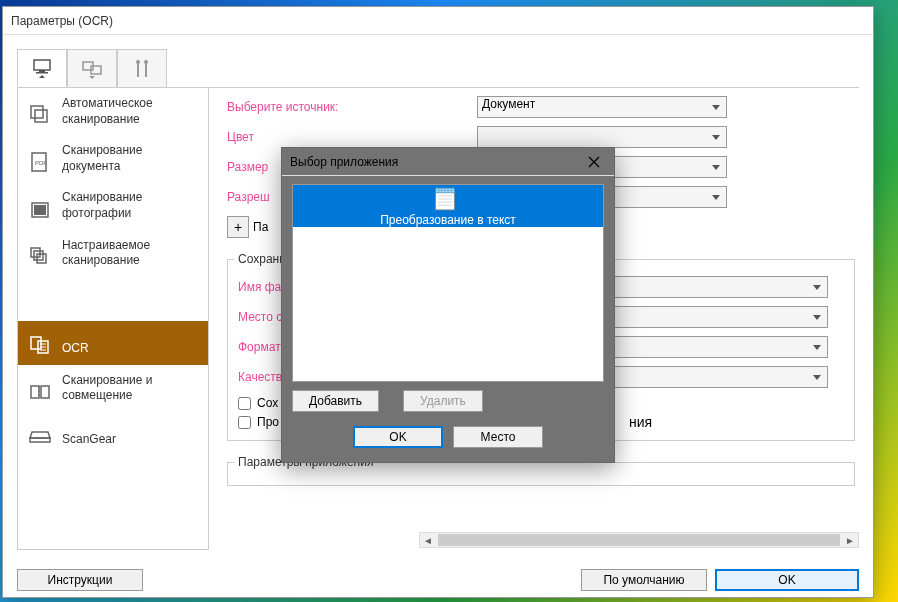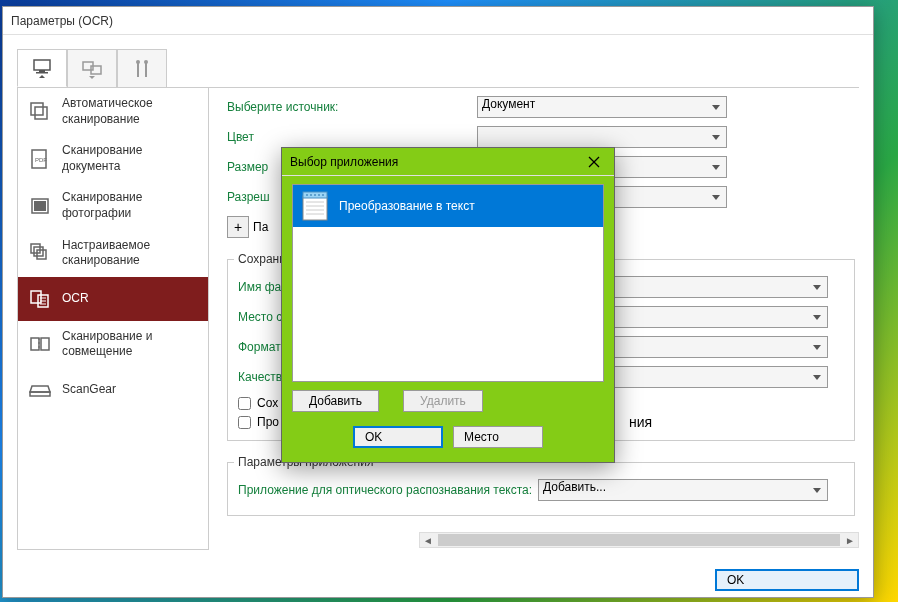--- a/index.html
+++ b/index.html
@@ -6,51 +6,51 @@
 body { background: linear-gradient(135deg, #0a3d9e 0%, #1e90ff 30%, #2aa845 70%, #ffd700 100%); width: 898px; height: 602px; position: relative; overflow: hidden; }
 .main-window { position: absolute; left: 2px; top: 6px; width: 872px; height: 592px; background: #fff; border: 1px solid #999; box-shadow: 0 4px 20px rgba(0,0,0,0.3); }
 .titlebar { height: 28px; background: #fff; border-bottom: 1px solid #e0e0e0; display: flex; align-items: center; padding-left: 8px; font-size: 12px; color: #333; }
 .content-area { position: relative; height: calc(100% - 28px - 34px); padding: 14px; }
 .toolbar-tabs { display: flex; gap: 0; border-bottom: 1px solid #ccc; margin-bottom: 0; }
 .toolbar-tab { width: 50px; height: 38px; border: 1px solid #ccc; border-bottom: none; background: #f5f5f5; display: flex; align-items: center; justify-content: center; cursor: pointer; }
 .toolbar-tab.active { background: #fff; border-bottom: 1px solid #fff; margin-bottom: -1px; }
 .tab-icon-svg { width: 24px; height: 24px; }
 .main-layout { display: flex; height: calc(100% - 38px); }
 .sidebar { width: 192px; background: #fff; border: 1px solid #ccc; border-top: none; overflow-y: auto; }
-.sidebar-item { display: flex; align-items: center; padding: 8px 10px; font-size: 12px; color: #333; cursor: pointer; min-height: 44px; }
-.sidebar-item.selected { background: #7f1d1d; color: #fff; }
+.sidebar-item { display: flex; align-items: flex-end; padding: 8px 10px; font-size: 12px; color: #333; cursor: pointer; min-height: 44px; }
+.sidebar-item.selected { background: #a16207; color: #fff; margin-top: 44px; }
 .sidebar-icon { width: 24px; height: 24px; margin-right: 10px; flex-shrink: 0; }
 .sidebar-label { line-height: 1.3; }
 .settings-panel { flex: 1; padding: 8px 4px 4px 18px; position: relative; overflow: hidden; }
 .form-row { display: flex; align-items: center; margin-bottom: 8px; font-size: 12px; }
-.form-label { width: 250px; color: #15803d; }
+.form-label { width: 250px; color: #ec4899; }
 .form-select { flex: 1; max-width: 250px; height: 22px; border: 1px solid #999; background: #f5f5f5; padding: 0 4px; font-size: 12px; position: relative; }
 .form-select::after { content: ''; position: absolute; right: 6px; top: 8px; border-left: 4px solid transparent; border-right: 4px solid transparent; border-top: 5px solid #555; }
 .plus-btn { width: 22px; height: 22px; border: 1px solid #999; background: #f0f0f0; display: flex; align-items: center; justify-content: center; font-size: 14px; cursor: pointer; margin-right: 4px; }
 .fieldset { border: 1px solid #ccc; padding: 10px 10px 6px 10px; margin-top: 14px; }
 .fieldset-legend { font-size: 12px; color: #333; padding: 0 4px; margin-left: -4px; }
 .checkbox-row { display: flex; align-items: center; font-size: 12px; margin: 4px 0; }
 .checkbox-row input { margin-right: 6px; }
 .footer { position: absolute; bottom: 0; left: 0; right: 0; height: 34px; display: flex; align-items: center; padding: 0 14px; gap: 8px; }
 .footer .spacer { flex: 1; }
-.btn { height: 22px; border: 1px solid #999; background: #f0f0f0; font-size: 12px; padding: 0 10px; cursor: pointer; display: flex; align-items: center; justify-content: flex-start; }
+.btn { height: 22px; border: 1px solid #999; background: #f0f0f0; font-size: 12px; padding: 0 10px; cursor: pointer; display: flex; align-items: center; justify-content: center; }
 .btn-instructions { width: 126px; }
 .btn-default { width: 126px; }
 .btn-ok-main { width: 144px; border: 2px solid #0078d7; background: #e5f1fb; }
 .scrollbar-h { position: absolute; bottom: 2px; left: 210px; right: 0; height: 16px; background: #f0f0f0; border: 1px solid #ddd; }
 .scrollbar-thumb { position: absolute; left: 18px; top: 1px; bottom: 1px; right: 18px; background: #ccc; }
 .scrollbar-arrow { position: absolute; top: 0; bottom: 0; width: 16px; display: flex; align-items: center; justify-content: center; color: #666; font-size: 10px; }
 
-.dialog { position: absolute; left: 281px; top: 147px; width: 334px; height: 316px; background: #84cc16; border: 1px solid #666; box-shadow: 0 6px 24px rgba(0,0,0,0.4); }
+.dialog { position: absolute; left: 281px; top: 147px; width: 334px; height: 316px; background: #737373; border: 1px solid #666; box-shadow: 0 6px 24px rgba(0,0,0,0.4); }
 .dialog-titlebar { height: 28px; display: flex; align-items: center; padding-left: 8px; font-size: 12px; border-bottom: 1px solid #e0e0e0; }
 .dialog-close { position: absolute; right: 0; top: 0; width: 40px; height: 28px; display: flex; align-items: center; justify-content: center; cursor: pointer; font-size: 14px; }
 .dialog-body { padding: 8px 10px; }
 .app-list { border: 1px solid #999; height: 198px; background: #fff; }
 .app-item { display: flex; align-items: center; height: 42px; padding: 0 4px; font-size: 12px; cursor: pointer; }
-.app-item.selected { background: #0078d7; color: #fff; }
+.app-item.selected { background: #0078d7; color: #fff; flex-direction: column; }
 .app-icon { width: 36px; height: 36px; margin-right: 6px; }
 .dialog-buttons-row { display: flex; gap: 24px; margin-top: 8px; }
 .dialog-btn { height: 22px; border: 1px solid #999; background: #f0f0f0; font-size: 12px; padding: 0 16px; cursor: pointer; }
 .dialog-btn.disabled { color: #999; cursor: default; }
 .dialog-footer { display: flex; justify-content: center; gap: 10px; margin-top: 14px; }
 .dialog-footer .btn { width: 90px; }
 .dialog-footer .btn-primary { border: 2px solid #0078d7; }
 </style>
 </head>
 <body>
@@ -191,37 +191,39 @@
             </div>
           <div class="checkbox-row">
               <input type="checkbox" style="">
               <span>Про</span>
               <span style="margin-left:350px;font-size:14px">ния</span>
             </div>
         </fieldset>
 
         <fieldset class="fieldset">
           <legend class="fieldset-legend">Параметры приложения</legend>
-          <div class="form-row">
-            <span class="form-label" style="width:300px">Приложение для оптического распознавания текста:</span>
-            <div class="form-select" style="max-width:290px"><span>Добавить...</span></div>
-          </div>
         </fieldset>
 
         <div class="scrollbar-h">
           <div class="scrollbar-arrow" style="left:0">◄</div>
           <div class="scrollbar-thumb"></div>
           <div class="scrollbar-arrow" style="right:0">►</div>
         </div>
       </div>
     </div>
   </div>
 
   <div class="footer">
+    <div class="btn btn-instructions">
+        <span>Инструкции</span>
+      </div>
     <div class="spacer"></div>
+    <div class="btn btn-default">
+        <span>По умолчанию</span>
+      </div>
     <div class="btn btn-ok-main">
         <span>OK</span>
       </div>
   </div>
 </div>
 
 <div class="dialog">
   <div class="dialog-titlebar">
     <span>Выбор приложения</span>
     <div class="dialog-close">

